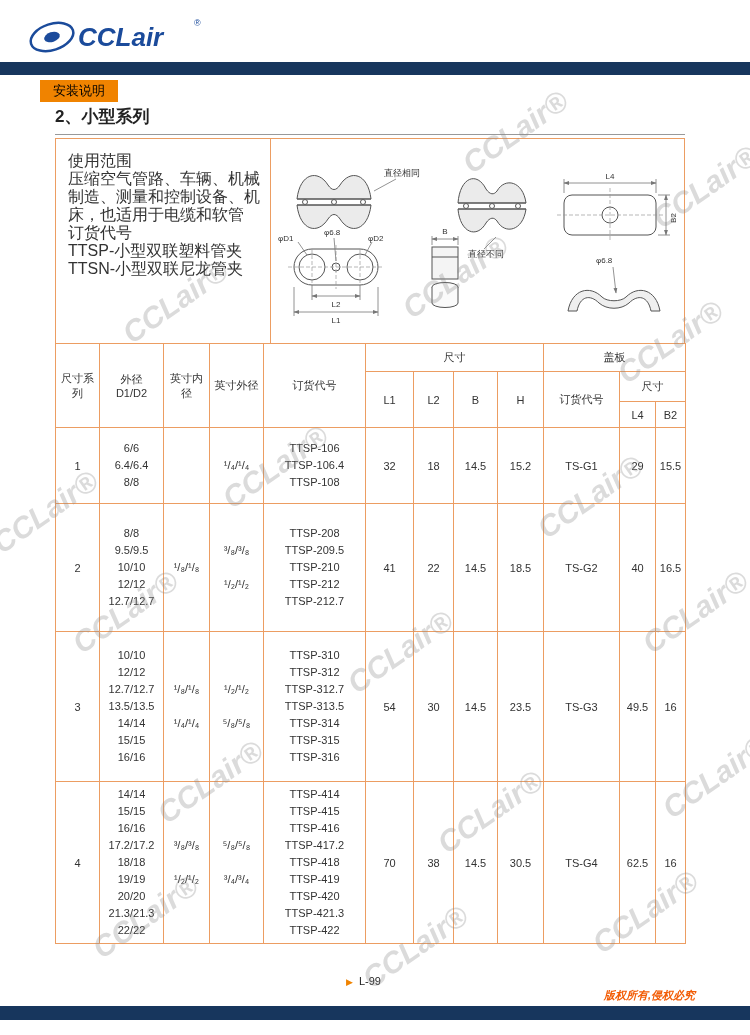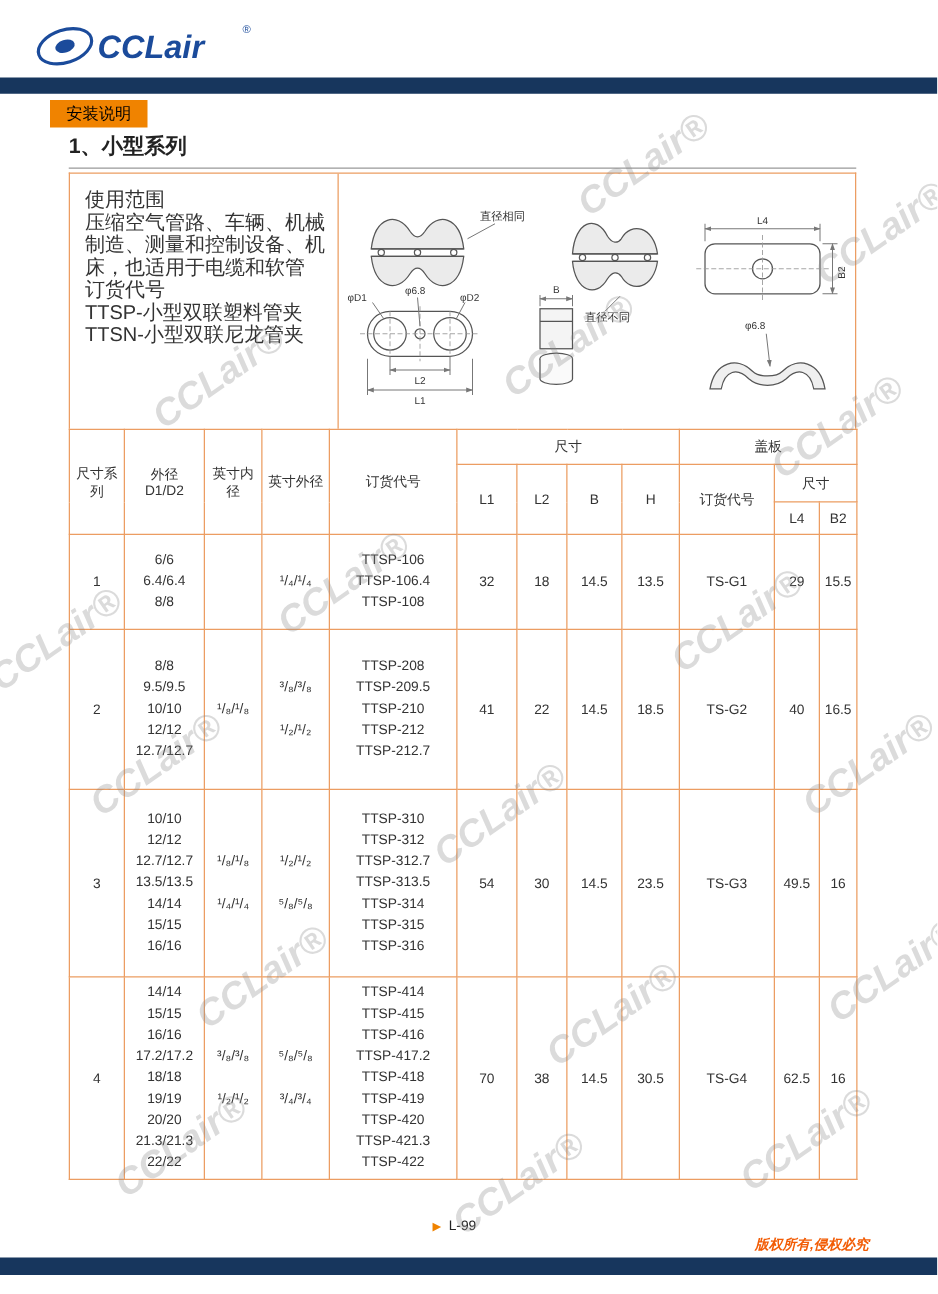--- a/index.html
+++ b/index.html
@@ -54,21 +54,21 @@
     <svg width="185" height="48" viewBox="0 0 185 48">
       <ellipse cx="26" cy="27" rx="22" ry="13" transform="rotate(-18 26 27)" fill="none" stroke="#1b4b9b" stroke-width="2.5"></ellipse>
       <ellipse cx="26" cy="27" rx="8" ry="5" transform="rotate(-18 26 27)" fill="#1b4b9b"></ellipse>
       <text x="52" y="36" font-size="26" font-weight="bold" font-style="italic" fill="#1b4b9b">CCLair</text>
       <text x="168" y="16" font-size="9" fill="#1b4b9b">®</text>
     </svg>
   </div>
   <div class="topbar"></div>
 
   <div class="tab">安装说明</div>
-  <div class="title">1、小型系列</div>
+  <div class="title">2、小型系列</div>
 
   <div class="content">
 
     <div class="infobox">
       <div class="info-left">
         <div>使用范围</div>
         <div>压缩空气管路、车辆、机械制造、测量和控制设备、机床，也适用于电缆和软管</div>
         <div>订货代号</div>
         <div>TTSP-小型双联塑料管夹</div>
         <div>TTSN-小型双联尼龙管夹</div>
@@ -228,21 +228,21 @@
 6.4/6.4
 8/8</td>
           <td class="ml"></td>
           <td class="ml">¹/₄/¹/₄</td>
           <td class="ml">TTSP-106
 TTSP-106.4
 TTSP-108</td>
           <td>32</td>
           <td>18</td>
           <td>14.5</td>
-          <td>13.5</td>
+          <td>15.2</td>
           <td>TS-G1</td>
           <td>29</td>
           <td>15.5</td>
         </tr>
         <tr class="r2">
           <td>2</td>
           <td class="ml">8/8
 9.5/9.5
 10/10
 12/12

